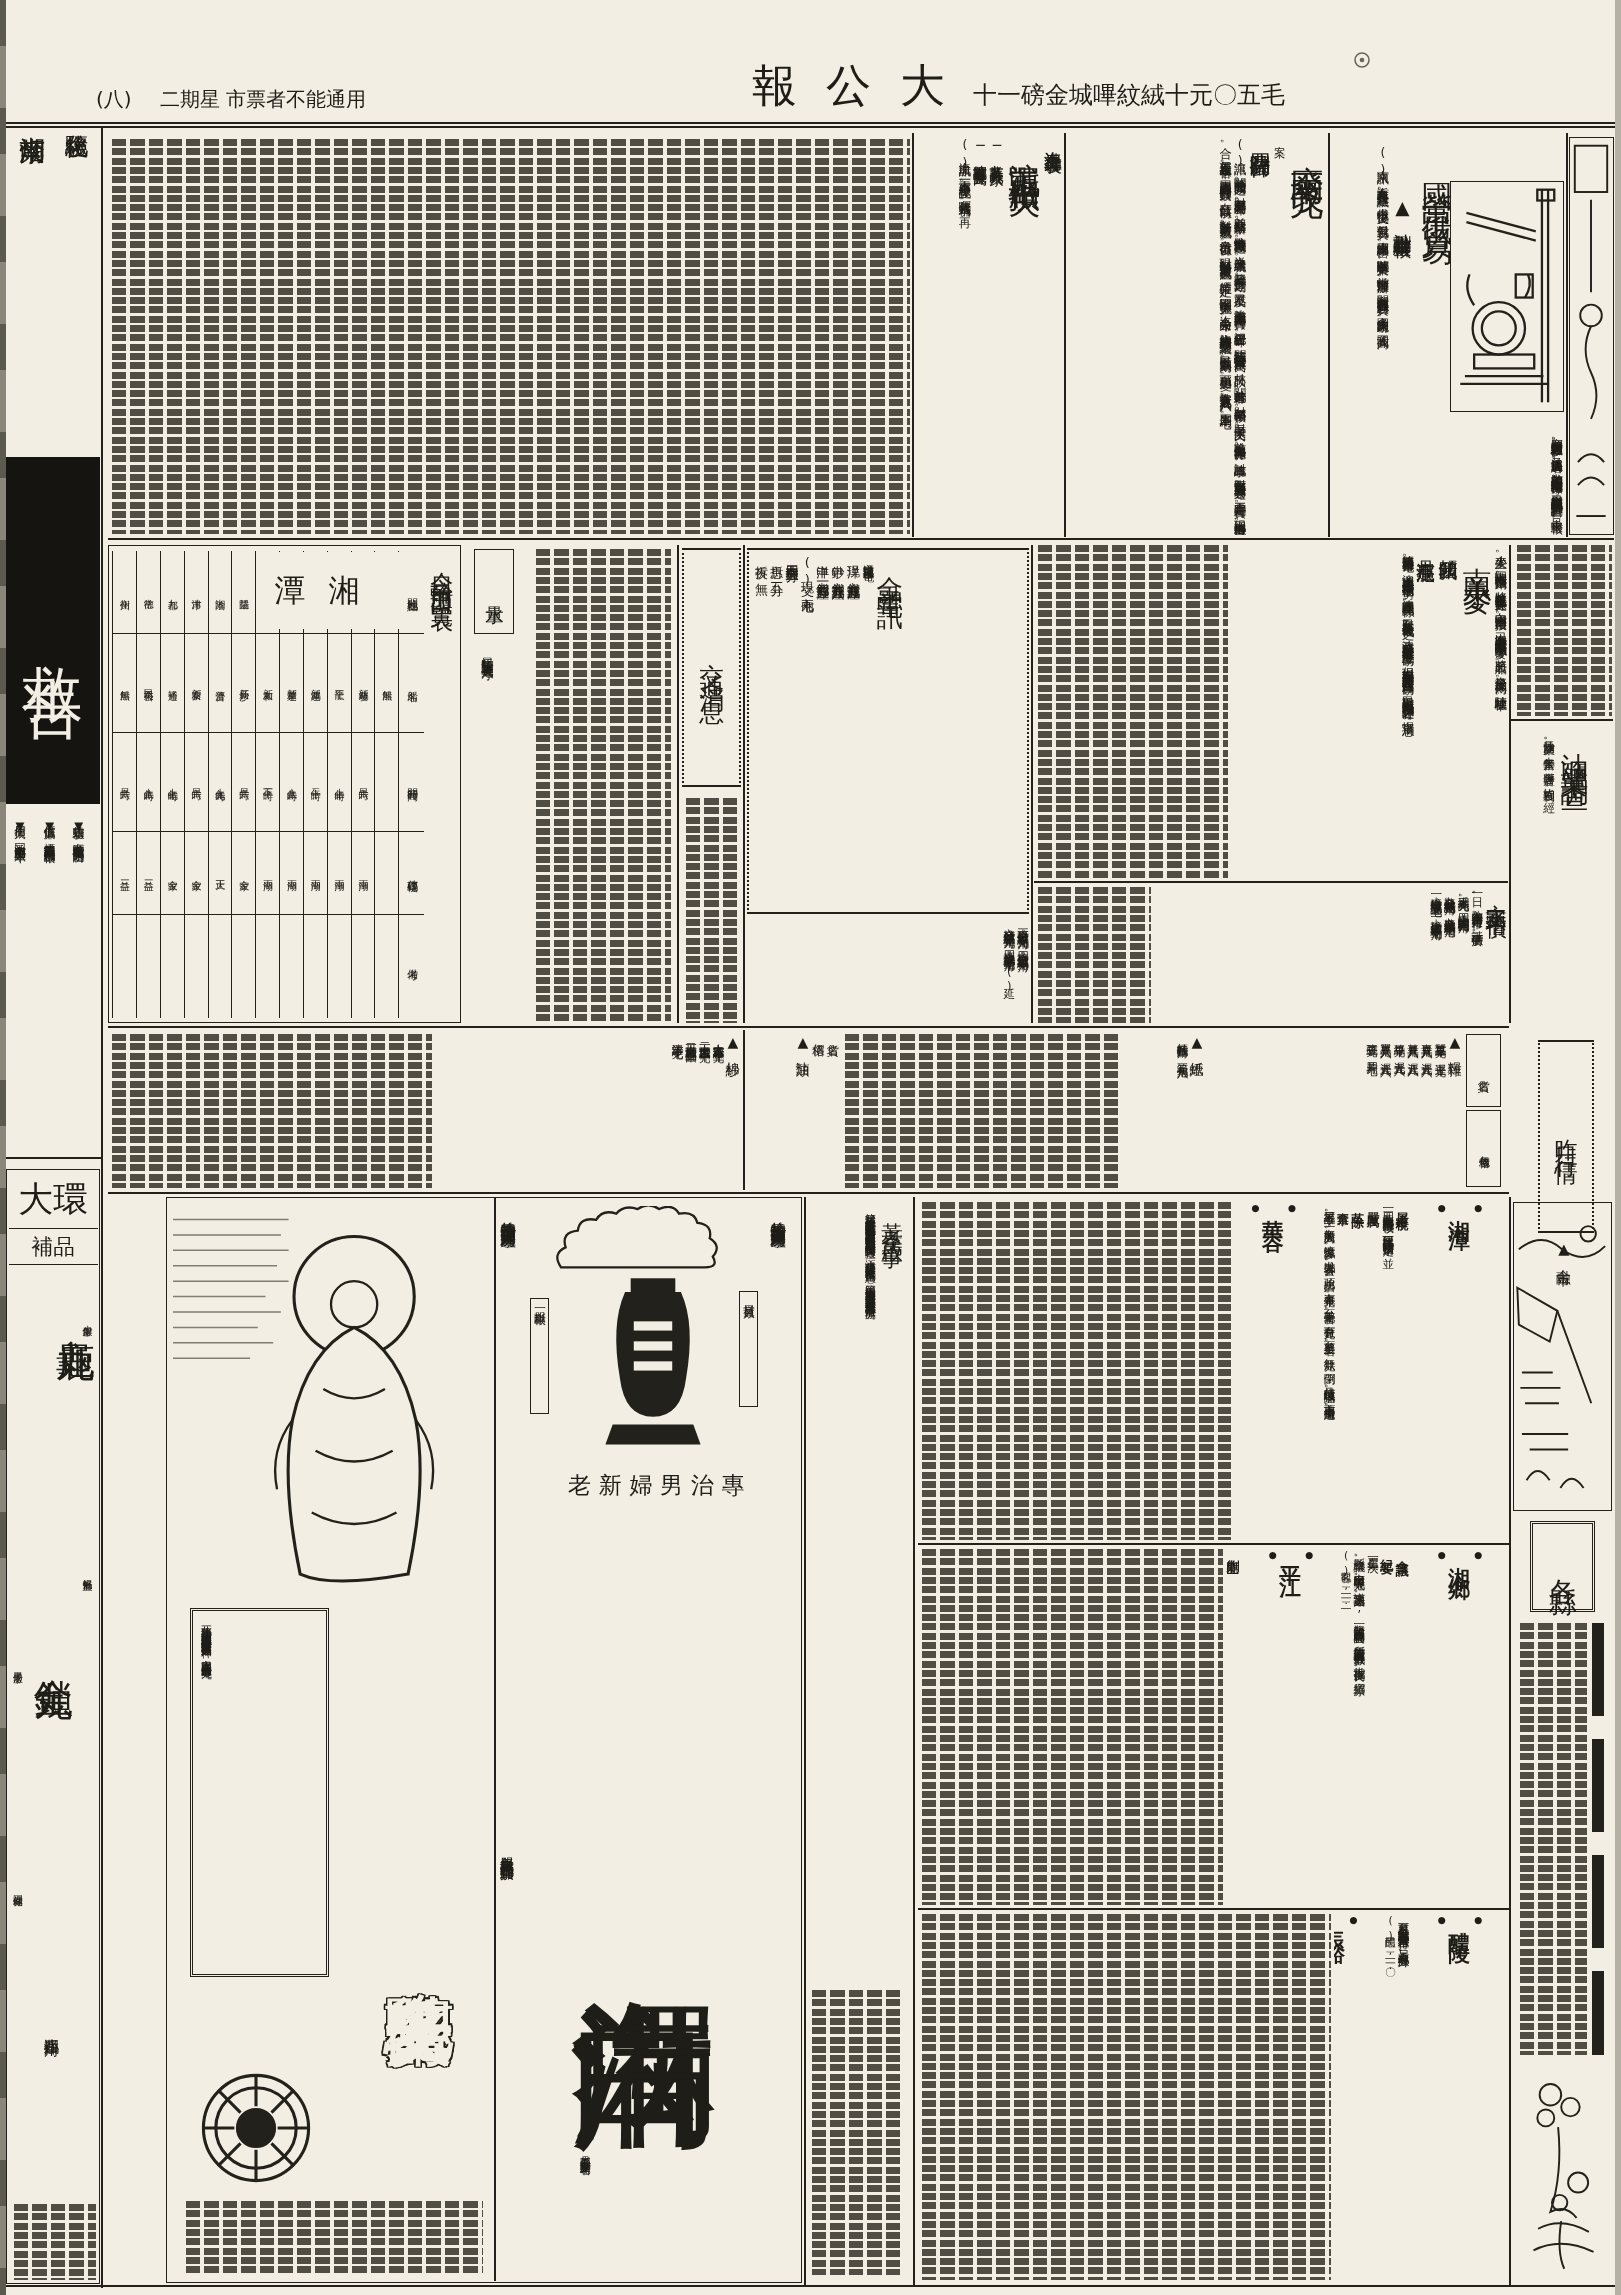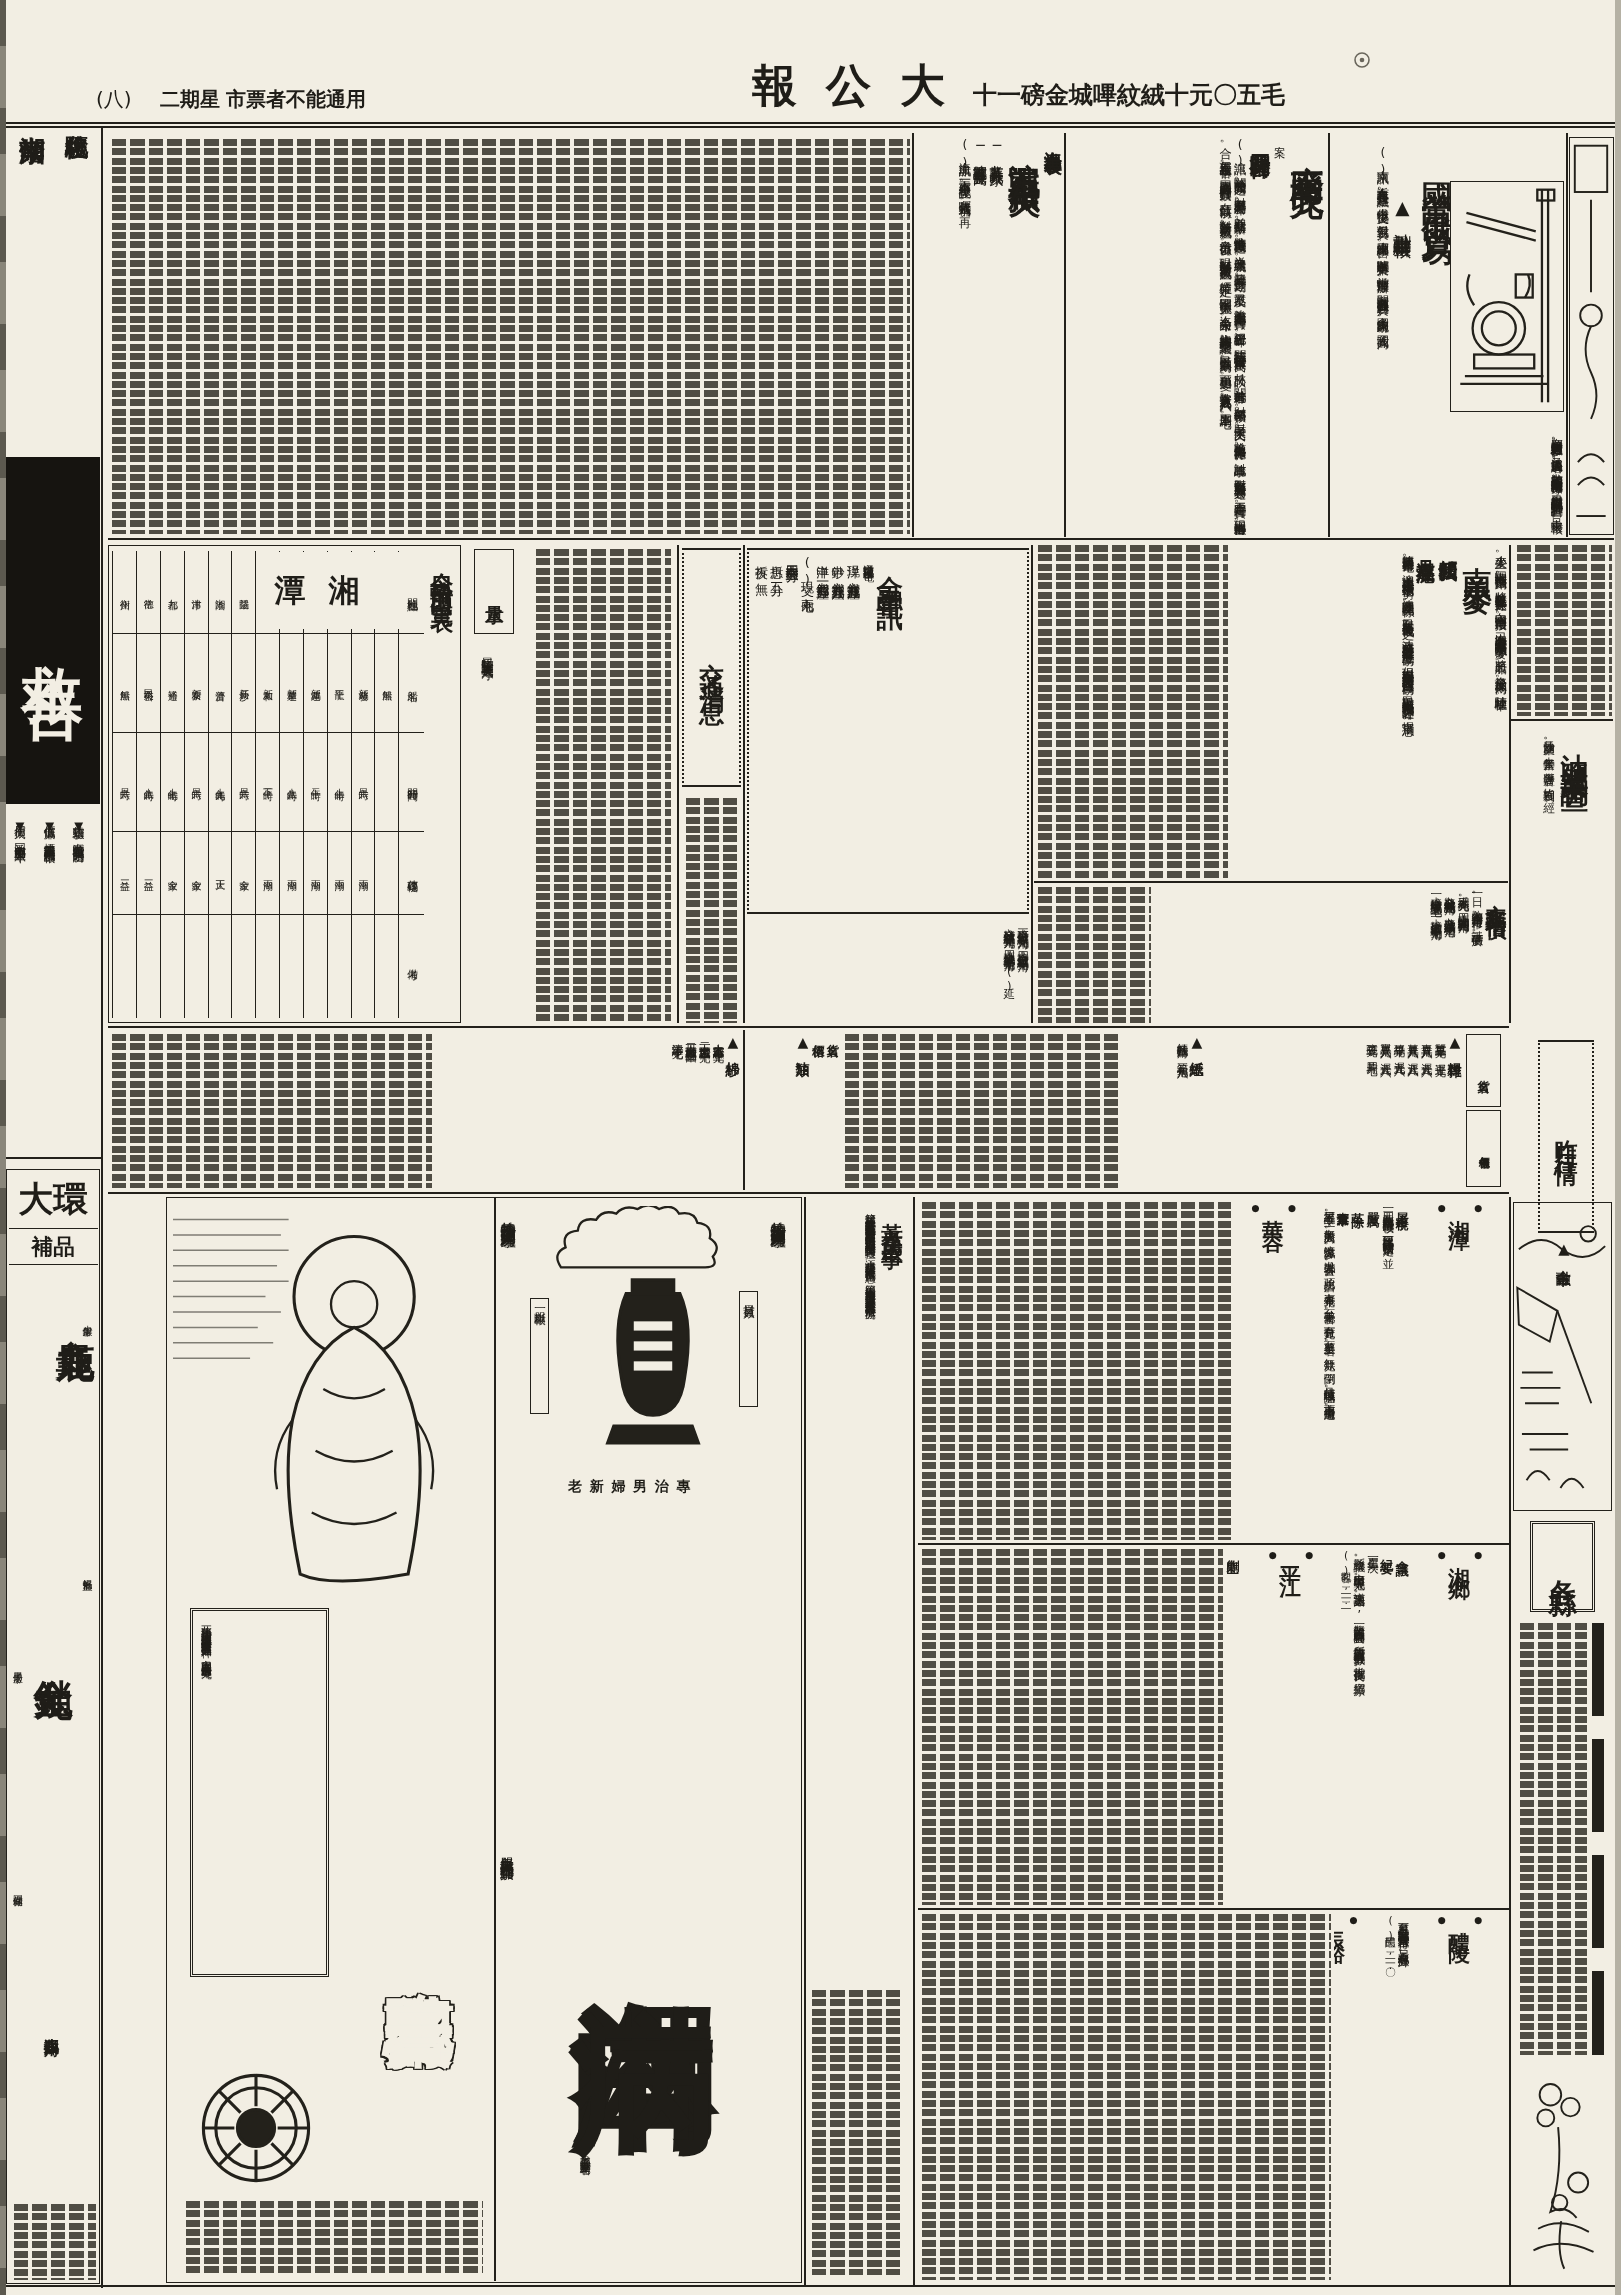--- a/index.html
+++ b/index.html
@@ -1,20 +1,20 @@
 <!DOCTYPE html>
 <html style="font-size:12.3px"><head>
 <meta charset="utf-8">
 <style>
   html,body{margin:0;padding:0}
   body{position:relative;width:1621px;height:2295px;background:#f2eee3;color:#1f1d18;
        font-family:"DejaVu Sans",sans-serif;overflow:hidden}
   .abs{position:absolute}
   .v{writing-mode:vertical-rl;text-orientation:upright;line-height:1.18;letter-spacing:0.8px}
-  .b{font-weight:bold}
+  .b{font-weight:normal}
   .ctr{display:flex;align-items:center;justify-content:center}
   .box{border:1.5px solid #23211b;box-sizing:border-box}
   .dbox{border:3.1px double #23211b;box-sizing:border-box}
   .ov{overflow:hidden}
   .rh{position:absolute;background:#23211b;height:1.5px}
   .rv{position:absolute;background:#23211b;width:1.5px}
   
   .fx{background-image:
       repeating-linear-gradient(90deg,#f2eee3 0 3.9px,rgba(242,238,227,0) 3.9px 18.5px),
       repeating-linear-gradient(180deg,#3a372f 0 7px,rgba(0,0,0,0) 7px 9.3px);
@@ -351,21 +351,21 @@
       <rect x="38" y="6" width="54" height="18" fill="#23211b"></rect>
       <path d="M30 24 q-18 40 -6 110 q6 48 41 48 q35 0 41 -48 q12 -70 -6 -110 z" fill="#23211b"></path>
       <rect x="40" y="60" width="50" height="12" fill="#f2eee3" stroke="none"></rect>
       <rect x="40" y="86" width="50" height="12" fill="#f2eee3" stroke="none"></rect>
       <rect x="40" y="112" width="50" height="12" fill="#f2eee3" stroke="none"></rect>
       <path d="M14 196 h102 l8 22 h-118 z" fill="#23211b"></path>
     </svg>
   </div>
   <div class="abs v box ov" style="left:572px;top:93px;height:116px;font-size:11.6px;padding:3.1px 1.5px">當日見效</div>
   <div class="abs v box ov" style="left:363px;top:100px;height:116px;font-size:11.6px;padding:3.1px 1.5px">一服斷根</div>
-  <div class="abs b" style="left:401px;top:280px;font-size:14px;letter-spacing:7.7px">老新婦男治專</div>
+  <div class="abs b" style="left:401px;top:272px;font-size:23px;letter-spacing:7.7px">老新婦男治專</div>
   <div class="abs v b ov" style="left:361px;top:307px;width:231px;height:756px;font-size:150px;line-height:1.5;text-align:center">白濁淋病</div>
   <div class="abs v ov" style="left:332px;top:10.8px;height:617px;font-size:15.4px">特約長沙太平門中英大藥房獨家經理</div>
   <div class="abs v ov" style="left:332px;top:648px;height:417px;font-size:14px">每服大洋二元外埠函購郵費加一</div>
   <div class="abs v ov" style="left:378px;top:949px;width:46px;height:131px;font-size:10.8px">本品係五〇五新藥世界馳名</div>
   <div class="abs fx" style="left:429px;top:1072px;width:154px;height:0px"></div>
 
   <div class="abs" style="left:6.2px;top:6.2px">
     <svg width="316" height="401" viewBox="0 0 410 520">
       <rect x="0" y="0" width="410" height="250" fill="none"></rect>
       <g stroke="#23211b" stroke-width="2" opacity="0.55">

